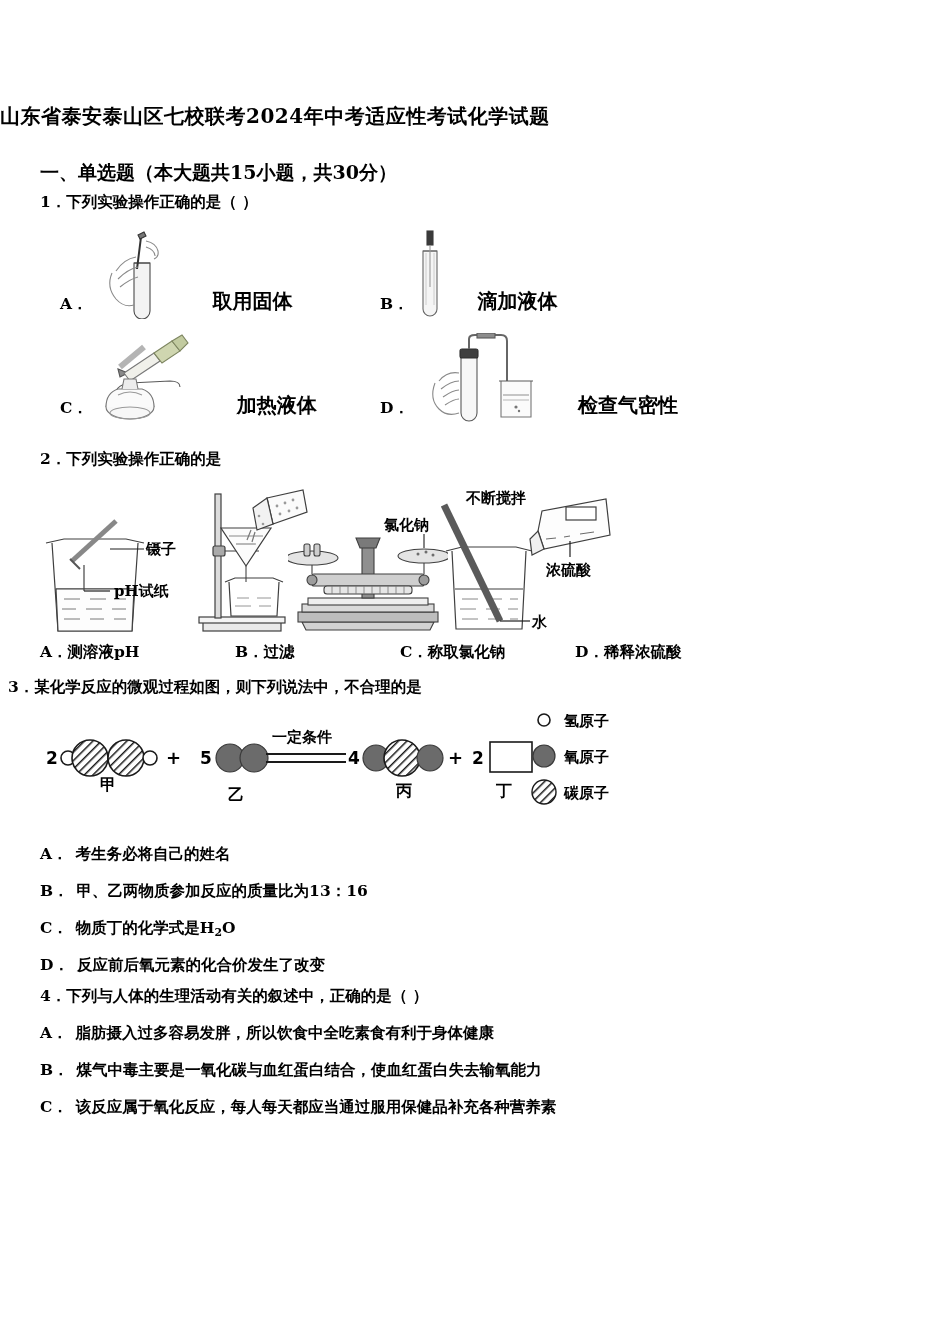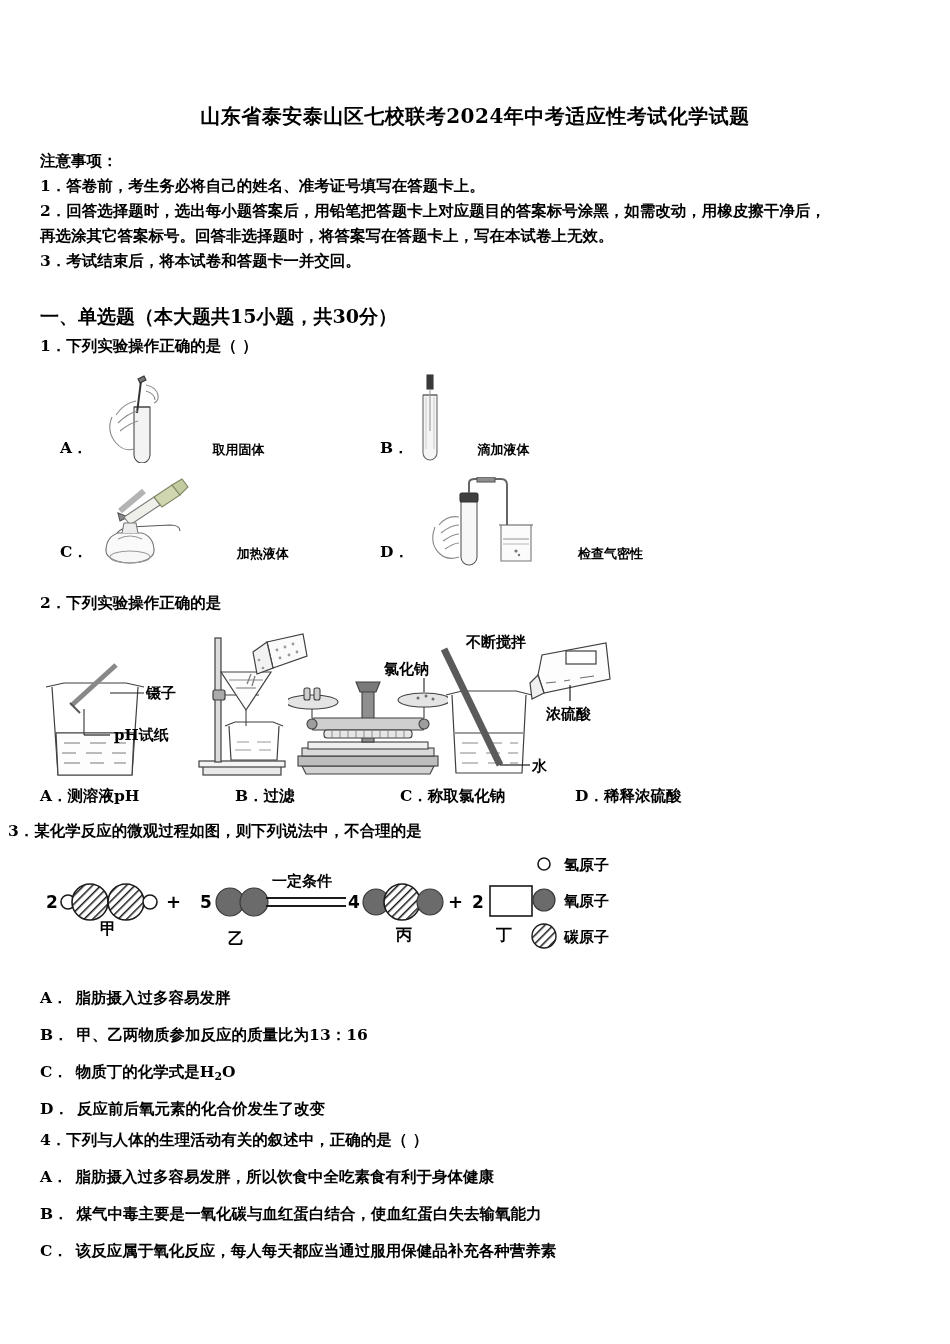--- a/index.html
+++ b/index.html
@@ -16,21 +16,20 @@
     overflow: hidden;
   }
   .page {
     position: relative;
     width: 950px;
     height: 1344px;
     padding: 0;
     box-sizing: border-box;
   }
   .doc-title {
-    text-align: center;
     font-size: 20px;
     font-weight: bold;
     margin: 0;
     padding-top: 103px;
     letter-spacing: 0.5px;
     font-family: "DejaVu Serif", "Liberation Serif", serif;
   }
   .notice-block {
     margin: 18px 40px 0 40px;
     font-size: 15.5px;
@@ -72,21 +71,21 @@
     align-items: flex-end;
   }
   .q1-label {
     font-size: 15.5px;
     font-weight: bold;
     font-family: "DejaVu Serif", "Liberation Serif", serif;
     margin-right: 6px;
     margin-bottom: 4px;
   }
   .q1-cap {
-    font-size: 13px;
+    font-size: 20px;
     font-weight: bold;
     font-family: "DejaVu Serif", "Liberation Serif", serif;
     margin-left: 10px;
     margin-bottom: 4px;
     white-space: nowrap;
     padding-left: 23px;
   }
   .fig { display: block; }
 
   
@@ -122,27 +121,20 @@
     font-weight: bold;
   }
 </style>
 </head>
 <body>
 
 <div class="page">
 
   <h1 class="doc-title">山东省泰安泰山区七校联考2024年中考适应性考试化学试题</h1>
 
-  <div class="notice-block">
-    <p class="notice-line">注意事项：</p>
-    <p class="notice-line">1．答卷前，考生务必将自己的姓名、准考证号填写在答题卡上。</p>
-    <p class="notice-line">2．回答选择题时，选出每小题答案后，用铅笔把答题卡上对应题目的答案标号涂黑，如需改动，用橡皮擦干净后，</p>
-    <p class="notice-line">再选涂其它答案标号。回答非选择题时，将答案写在答题卡上，写在本试卷上无效。</p>
-    <p class="notice-line">3．考试结束后，将本试卷和答题卡一并交回。</p>
-  </div>
 
   <div class="section-head">一、单选题（本大题共15小题，共30分）</div>
 
   <div class="q-stem">
     <span>1．</span><span>下列实验操作正确的是（      ）</span>
   </div>
 
   <div class="q1-grid">
 
     <div class="q1-cell" style="left:0px; top:0px;">
@@ -423,21 +415,21 @@
 
       <circle cx="504" cy="48" r="11" fill="#6b6b6b" stroke="#3a3a3a" stroke-width="1.2"></circle>
       <text x="524" y="54" class="lbl-cn" font-size="15" fill="#000">氧原子</text>
 
       <circle cx="504" cy="84" r="12" fill="url(#hatch)" stroke="#1a1a1a" stroke-width="1.4"></circle>
       <text x="524" y="90" class="lbl-cn" font-size="15" fill="#000">碳原子</text>
     </svg>
   </div>
 
   <div class="q-opt" style="margin-top:24px;">
-    <span class="ol">A．</span><span>脂肪摄入过多容易发胖</span>
+    <span class="ol">A．</span><span>考生务必将自己的姓名</span>
   </div>
   <div class="q-opt">
     <span class="ol">B．</span><span>甲、乙两物质参加反应的质量比为13：16</span>
   </div>
   <div class="q-opt">
     <span class="ol">C．</span><span>物质丁的化学式是H</span><sub>2</sub><span>O</span>
   </div>
   <div class="q-opt">
     <span class="ol">D．</span><span>反应前后氧元素的化合价发生了改变</span>
   </div>

